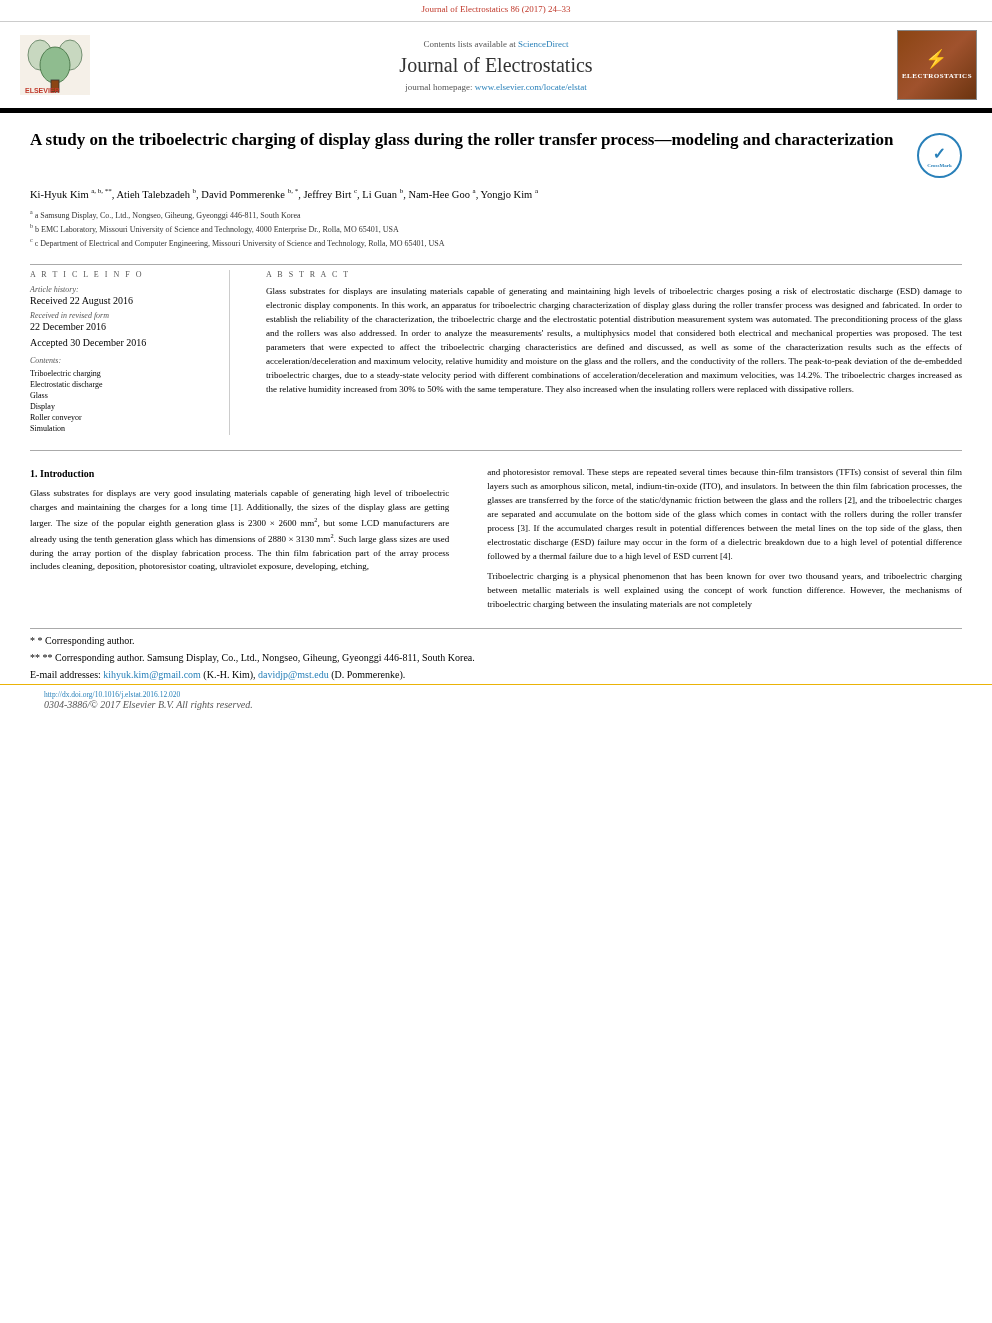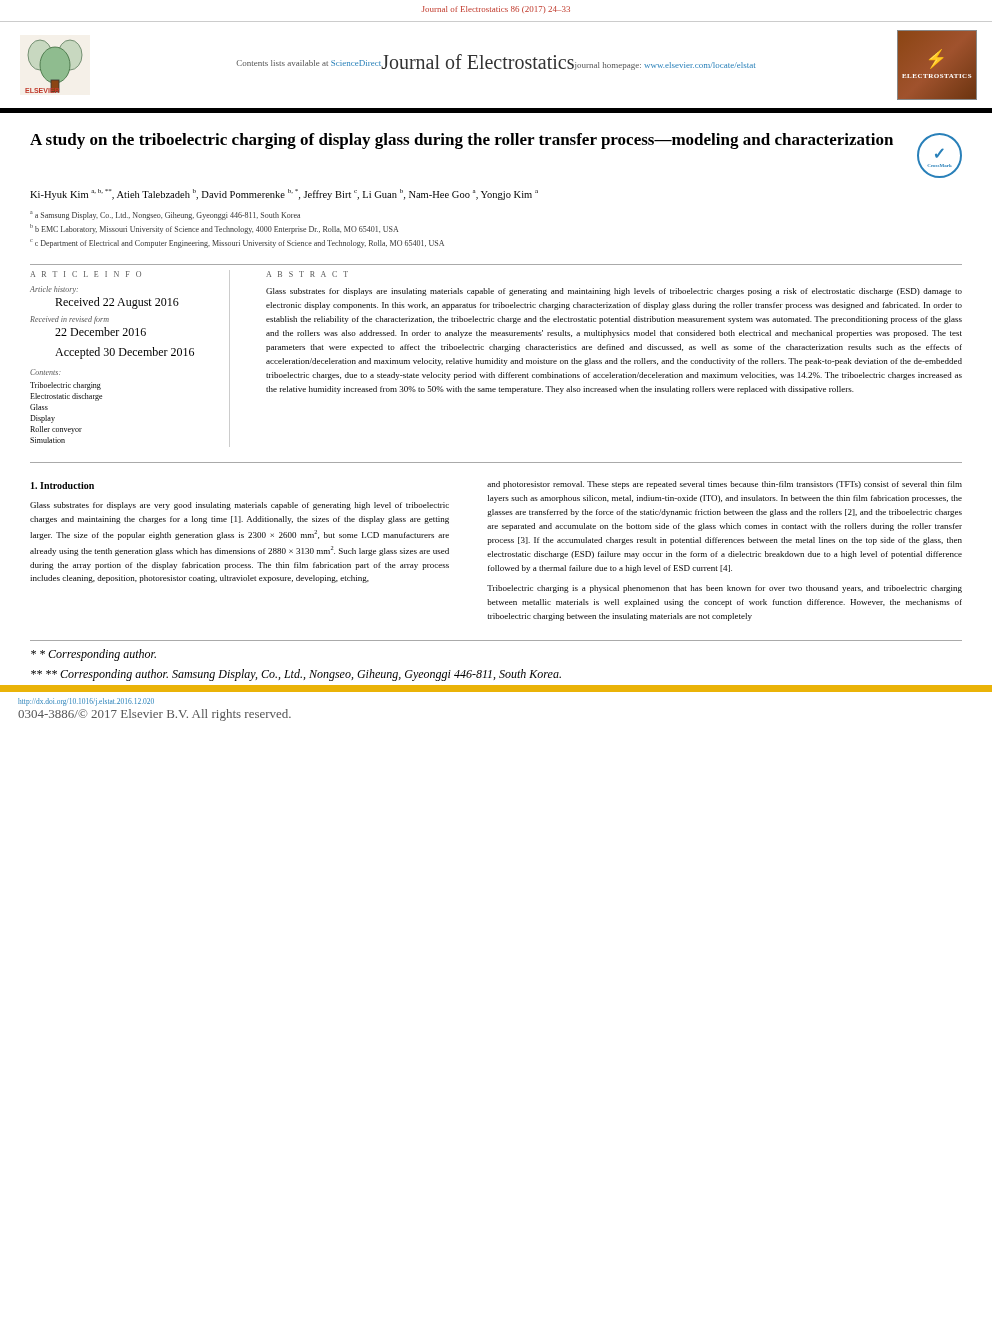--- a/index.html
+++ b/index.html
@@ -36,21 +36,21 @@
       justify-content: center;
     }
     .elsevier-logo {
       display: flex;
       flex-direction: column;
       align-items: center;
     }
     .header-center {
       flex: 1;
       display: flex;
-      flex-direction: row;
+      flex-direction: column;
       align-items: center;
       justify-content: center;
     }
     .contents-line {
       font-size: 9px;
       color: #555;
       margin-bottom: 5px;
     }
     .contents-line a { color: #2980b9; text-decoration: none; }
     .journal-title-main {
@@ -191,24 +191,23 @@
       text-transform: uppercase;
       margin-bottom: 6px;
     }
     .info-label {
       font-size: 8px;
       color: #555;
       font-style: italic;
       margin-bottom: 1px;
     }
     .info-date {
-      font-size: 12px;
+      font-size: 10px;
       color: #000;
       margin-bottom: 5px;
-      margin-left: 25px;
     }
     .keywords-title {
       font-size: 8px;
       font-style: italic;
       color: #555;
       margin-top: 8px;
       margin-bottom: 4px;
     }
     .keyword-item {
       font-size: 8px;
@@ -268,41 +267,41 @@
       font-weight: bold;
     }
 
     .body-para {
       margin-bottom: 6px;
       font-size: 9px;
       line-height: 1.55;
       text-align: justify;
     }
     .footnote-item {
-      font-size: 12px;
+      font-size: 10px;
       color: #000;
       line-height: 1.5;
       margin-bottom: 2px;
-      font-style: italic;
     }
     .footnote-item a { color: #2980b9; text-decoration: none; }
 
     
     .doi-bar {
-      padding: 5px 18px;
-      border-top: 7px solid #eab308;
+      padding: 5px 44px;
+      border-top: 1px solid #eab308;
       margin-top: 0;
     }
     .doi-line {
       font-size: 7.5px;
       color: #2980b9;
     }
     .issn-line {
-      font-size: 13px;
-      color: #555;
+      font-size: 10px;
+      color: #555;
+      font-style: italic;
     }
 
     sup { vertical-align: super; font-size: 70%; }
   </style>
 </head>
 <body>
 
 <div class="journal-top-bar">
   <span>Journal of Electrostatics 86 (2017) 24–33</span>
 </div>
@@ -420,20 +419,27 @@
 
 <div style="margin: 5px 30px 0 30px; border-top: 1px solid #aaa; padding-top: 4px;">
   <div class="footnote-item">
     <span>*</span>
     <span>* Corresponding author.</span>
   </div>
   <div class="footnote-item">
     <span>**</span>
     <span>** Corresponding author. Samsung Display, Co., Ltd., Nongseo, Giheung, Gyeonggi 446-811, South Korea.</span>
   </div>
+  <div class="footnote-item">
+    <span>E-mail addresses:</span>
+    <a>kihyuk.kim@gmail.com</a>
+    <span>(K.-H. Kim),</span>
+    <a>davidjp@mst.edu</a>
+    <span>(D. Pommerenke).</span>
+  </div>
 </div>
 
 <div class="doi-bar">
   <div class="doi-line">
     <a style="color:#2980b9; text-decoration:none;">http://dx.doi.org/10.1016/j.elstat.2016.12.020</a>
   </div>
   <div class="issn-line">0304-3886/© 2017 Elsevier B.V. All rights reserved.</div>
 </div>
 
 </body></html>

